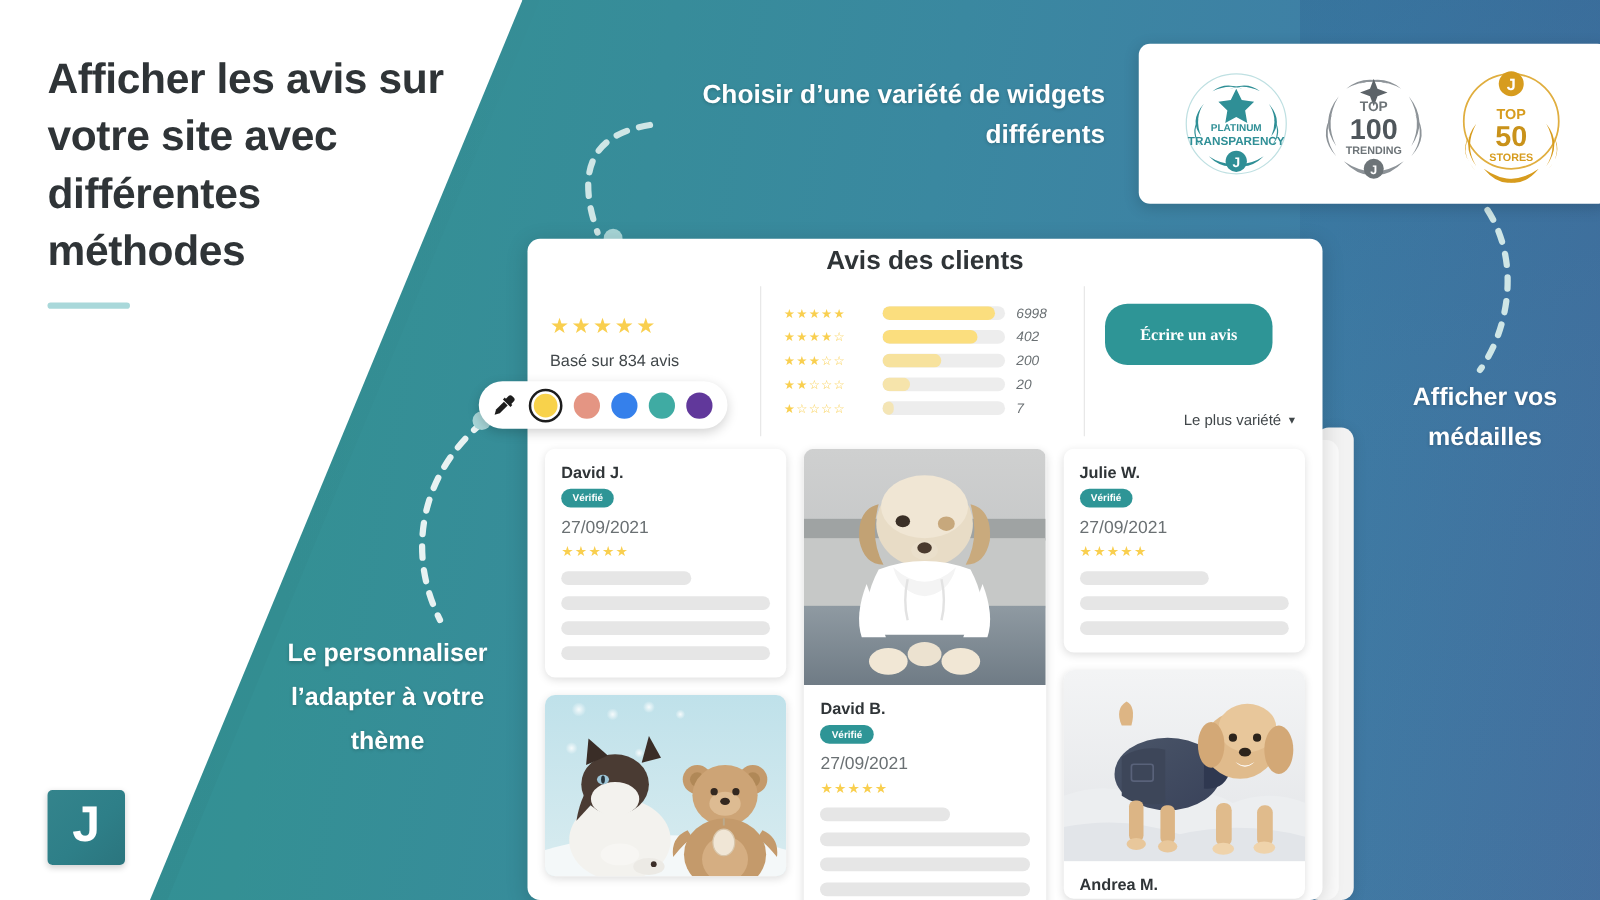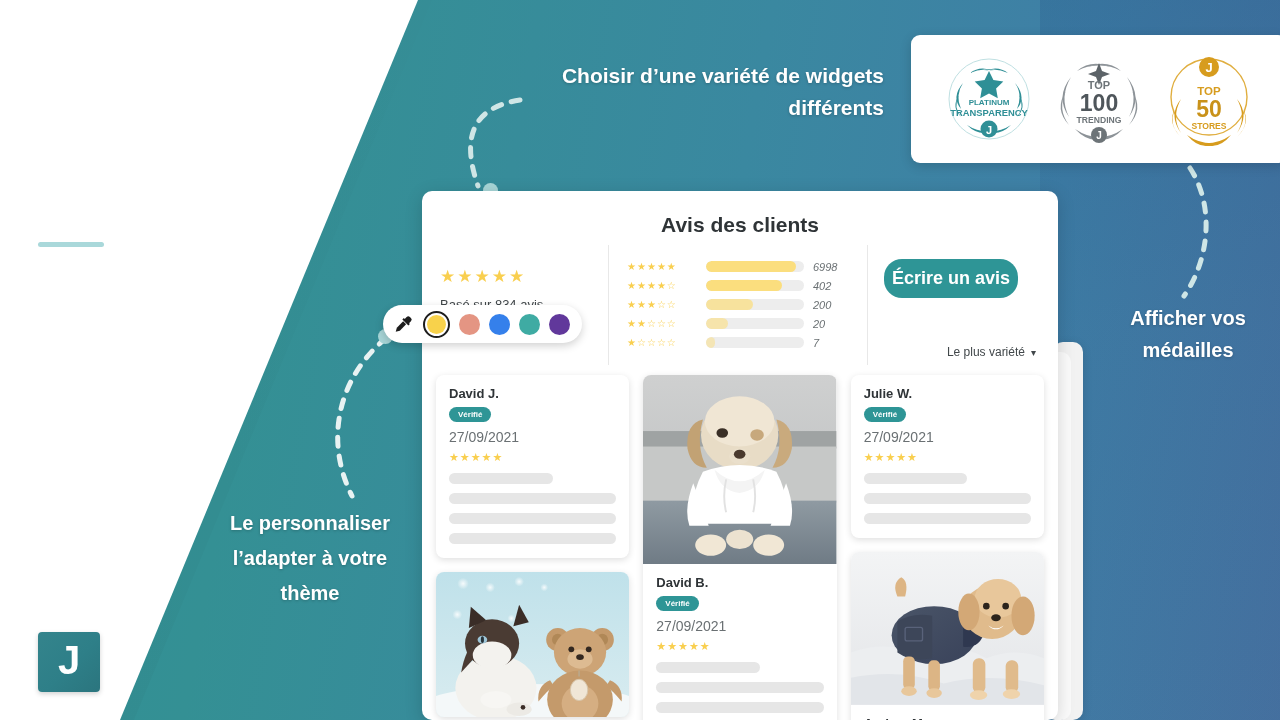--- a/index.html
+++ b/index.html
@@ -96,21 +96,21 @@
     background:#fbfbfb; border-radius:10px;
   }
   .widget {
     position:absolute; left:422px; top:191px; width:636px; height:529px;
     background:#ffffff; border-radius:10px;
     box-shadow:0 4px 18px rgba(0,0,0,.16);
     overflow:hidden;
   }
   .widget-title {
     text-align:center; font-size:21px; font-weight:bold;
-    color:#2f3437; margin-top:22px;
+    color:#2f3437; margin-top:6px;
   }
 
   .summary {
     display:flex; align-items:stretch;
     padding:8px 18px 0 18px; height:128px;
   }
   .sum-left { width:168px; padding-top:22px; }
   .stars-big { font-size:17px; letter-spacing:2px; color:#F9CF4F; line-height:20px; }
   .sum-basis { font-size:13px; color:#41474a; margin-top:10px; }
 
@@ -122,23 +122,23 @@
   .bar-stars { font-size:10px; letter-spacing:1px; color:#F9CF4F; width:70px; white-space:nowrap; }
   .bar-track {
     flex:1; height:11px; background:#ededed; border-radius:6px;
     margin:0 9px; overflow:hidden;
   }
   .bar-fill { height:100%; border-radius:6px; background:#FBDE7E; }
   .bar-count { width:38px; font-size:11px; color:#6a7073; text-align:left;font-style:italic; }
 
   .sum-right { width:172px; padding:14px 0 0 16px; position:relative; }
   .btn-write {
-    display:block; width:134px; height:39px; border:none; cursor:pointer;
+    display:block; width:134px; height:49px; border:none; cursor:pointer;
     background:#2e9596; color:#ffffff; border-radius:18px;
-    font-size:18px; font-weight:bold; font-family:Liberation Sans, sans-serif;
+    font-size:13px; font-weight:bold; font-family:Liberation Serif, serif;
   }
   .sort-select {
     position:absolute; right:4px; bottom:6px;
     font-size:12px; color:#41474a; display:flex; align-items:center; gap:6px;
     cursor:pointer;
   }
   .chev { font-size:10px; color:#41474a; }
 
   
   .masonry {
@@ -182,20 +182,21 @@
 </head>
 <body>
 
 <div id="stage">
 
   <div class="bg-gradient"></div>
   <div class="bg-dark-band"></div>
   <div class="bg-white-wedge"></div>
   <div class="bg-white-wedge-shadow"></div>
 
+  <div class="headline">Afficher les avis sur votre site avec différentes méthodes</div>
   <div class="headline-rule"></div>
 
   <div class="logo-tile">
     <span class="glyph">J</span>
   </div>
 
   <svg class="connector" width="1280" height="720">
     <path d="M520,100 C470,108 462,140 478,186" stroke="#cfe6e6" stroke-width="5" stroke-dasharray="9 10" stroke-linecap="round" fill="none"></path>
     <path d="M1190,168 C1216,208 1208,262 1184,296" stroke="#cfe6e6" stroke-width="5" stroke-dasharray="9 10" stroke-linecap="round" fill="none"></path>
     <path d="M386,338 C338,378 324,440 352,496" stroke="#e8f2f2" stroke-width="5" stroke-dasharray="9 10" stroke-linecap="round" fill="none"></path>

